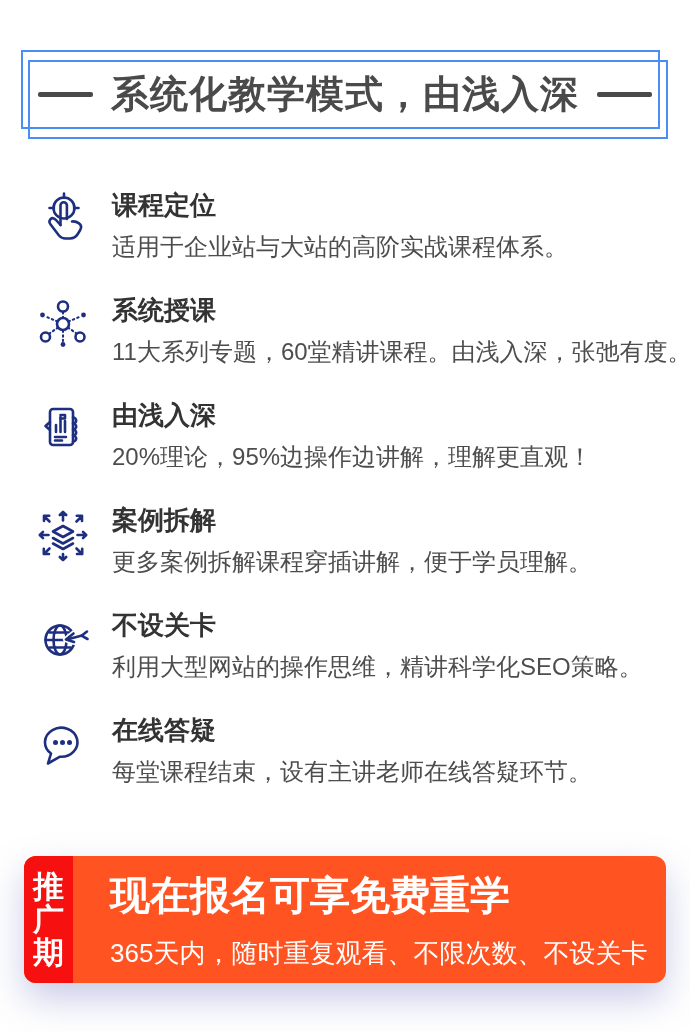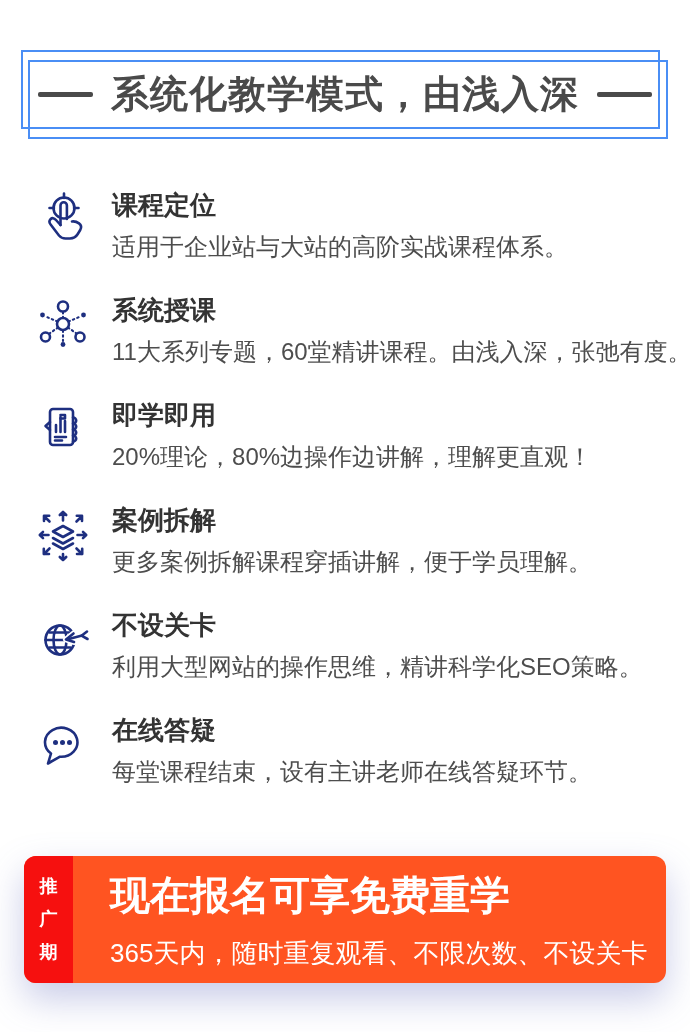--- a/index.html
+++ b/index.html
@@ -34,21 +34,21 @@
 
   .ic{fill:none;stroke:var(--icon-navy);stroke-width:2.6;stroke-linecap:round;stroke-linejoin:round;}
   .ic .fill{fill:var(--icon-navy);stroke:none;}
   .ic .dot{stroke-dasharray:1.5 3.2;stroke-width:2.1;}
   .ic .halo{stroke:#ffffff;stroke-width:6;}
 
   
   .promo{position:absolute;left:24px;top:856px;width:642px;height:127px;border-radius:12px;background:var(--promo-orange);
          box-shadow:0 16px 36px rgba(99,108,190,0.35);display:flex;overflow:hidden;}
   .promo-tag{flex:0 0 49px;background:var(--promo-red);display:flex;align-items:center;justify-content:center;}
-  .promo-tag-text{width:1em;font-size:18px;line-height:33px;font-weight:bold;color:var(--promo-text);text-align:center;word-break:break-all;}
+  .promo-tag-text{width:1em;font-size:31px;line-height:33px;font-weight:bold;color:var(--promo-text);text-align:center;word-break:break-all;}
   .promo-body{flex:1;display:flex;flex-direction:column;justify-content:center;padding-left:37px;gap:13px;}
   .promo-headline{font-size:40px;font-weight:bold;color:var(--promo-text);}
   .promo-subline{font-size:26px;color:var(--promo-text);white-space:nowrap;}
 </style>
 </head>
 <body>
 
 <div class="page">
 
   <div class="box-a"></div>
@@ -100,22 +100,22 @@
         <svg class="ic" width="56" height="56" viewBox="0 0 56 56">
           <rect x="15" y="7" width="23" height="36" rx="3"></rect>
           <path d="M15,20 l-4.5,4 4.5,4"></path>
           <path d="M21,30 V23 M25.5,30 V15 M30,30 V19"></path>
           <path d="M25.5,13 h4.5 v3.5 h-4.5"></path>
           <path d="M20,35 H31 M20,38.5 H27"></path>
           <path d="M38,15.5 a3.2,3 0 0 1 0,6 a3.2,3 0 0 1 0,6 a3.2,3 0 0 1 0,6 a3.2,3 0 0 1 0,6"></path>
         </svg>
       </span>
       <div class="feature-body">
-        <div class="feature-title">即学即用</div>
-        <div class="feature-desc">20%理论，80%边操作边讲解，理解更直观！</div>
+        <div class="feature-title">由浅入深</div>
+        <div class="feature-desc">20%理论，95%边操作边讲解，理解更直观！</div>
       </div>
     </div>
 
     <div class="feature">
       <span class="feature-icon">
         <svg class="ic" width="56" height="56" viewBox="0 0 56 56" stroke-width="2.3">
           <path d="M28,19 l10,5.5 -10,5.5 -10,-5.5 z"></path>
           <path d="M18,31 l10,5.5 10,-5.5"></path>
           <path d="M18,36.5 l10,5.5 10,-5.5"></path>
           <path d="M28,13.5 V5 M24.8,8 L28,4.8 l3.2,3.2"></path>

